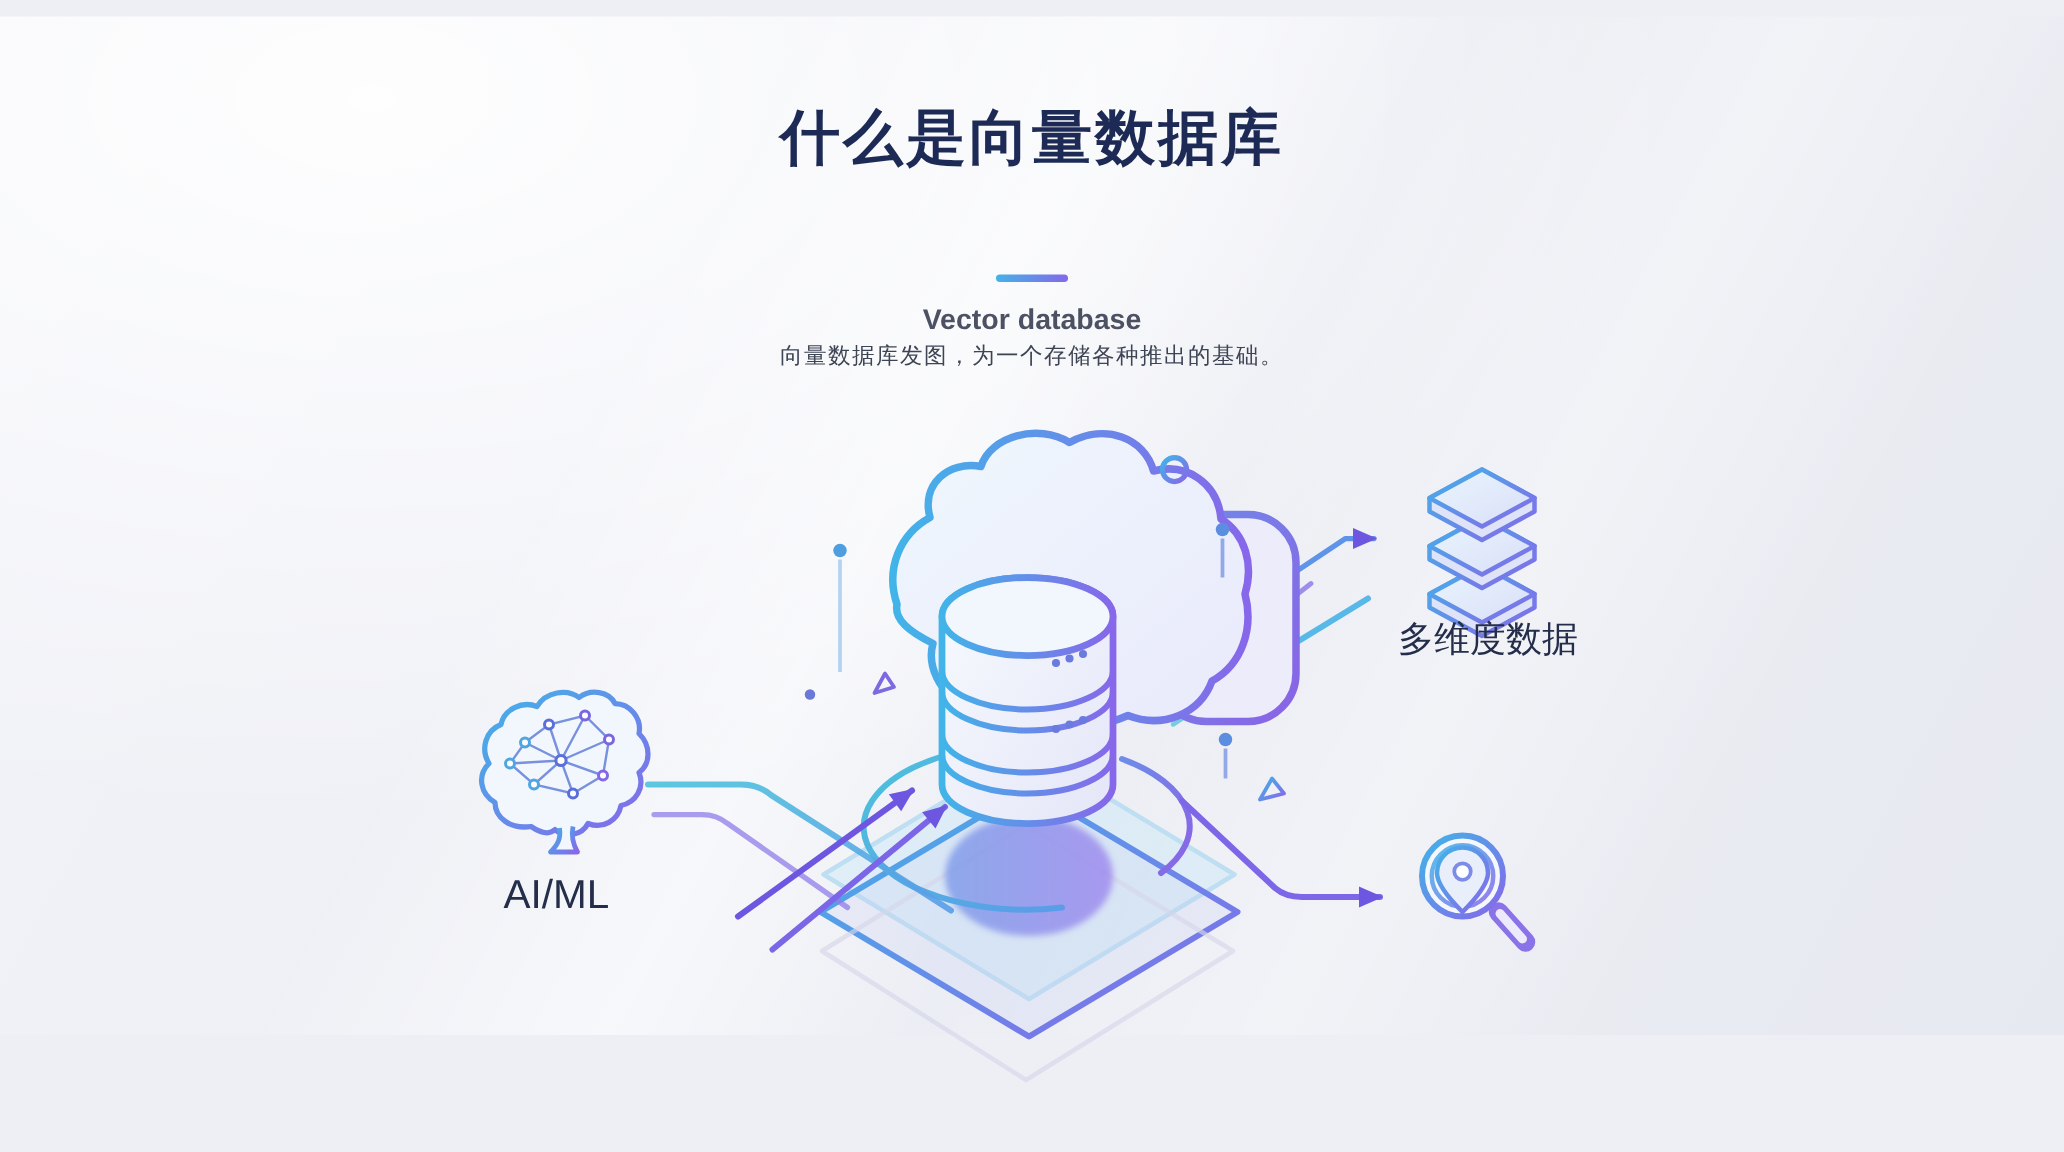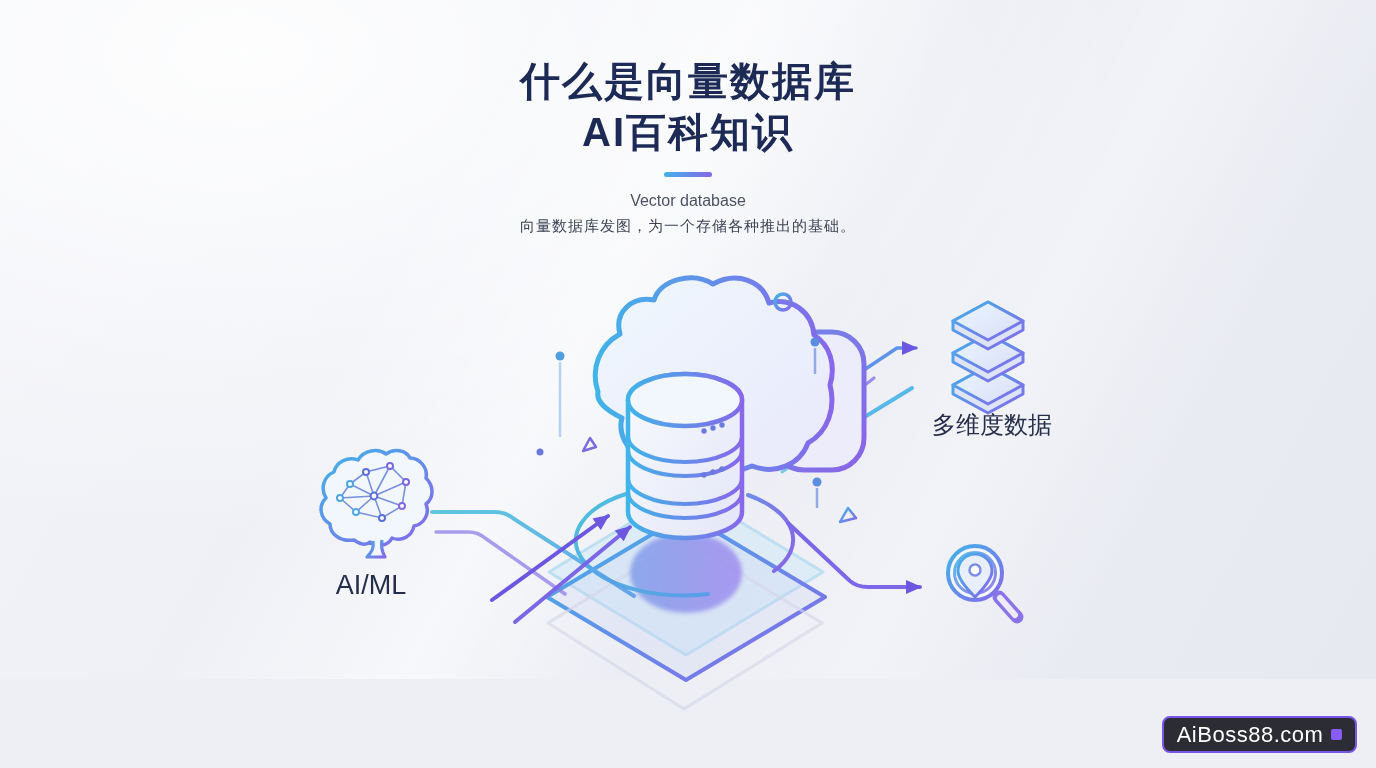--- a/index.html
+++ b/index.html
@@ -7,43 +7,44 @@
     width:1376px;height:768px;overflow:hidden;
     font-family:"Liberation Sans","DejaVu Sans",sans-serif;
     background:#edeff5;
   }
   #stage{
     position:relative;width:1376px;height:679px;
     background:
       linear-gradient(118deg, rgba(255,255,255,0) 30%, rgba(255,255,255,.55) 44%, rgba(255,255,255,0) 56%, rgba(255,255,255,.35) 70%, rgba(255,255,255,0) 82%),
       radial-gradient(ellipse at 18% 8%, rgba(255,255,255,.9), rgba(255,255,255,0) 55%),
       linear-gradient(118deg,#f2f3f8 0%,#edeff5 45%,#e7e9f0 100%);
+    margin-top: 11px;
   }
   .abs{position:absolute;}
   
   #title{
     left:0;top:56px;width:1376px;text-align:center;
     color:#1c2a55;font-weight:bold;font-size:40px;line-height:51px;letter-spacing:2px;
   }
   #divider{
     left:664px;top:172px;width:48px;height:5px;border-radius:3px;
     background:linear-gradient(90deg,#45b2e8,#8468ea);
   }
   #subtitle-en{
     left:0;top:192px;width:1376px;text-align:center;
-    color:#4c5263;font-size:16px;
+    color:#4c5263;font-size:19px;font-weight:bold;
   }
   #subtitle-zh{
     left:0;top:217px;width:1376px;text-align:center;
     color:#3d4453;font-size:15px;letter-spacing:1px;
   }
   
   .node-label{color:#242e4a;text-align:center;}
   #label-aiml{left:306px;top:570px;width:130px;font-size:27px;text-align:center;}
-  #label-multidim{left:912px;top:409px;width:160px;font-size:24px;}
+  #label-multidim{left:912px;top:399px;width:160px;font-size:24px;}
   #label-query{left:910px;top:649px;width:160px;font-size:24px;}
   
   #watermark{
     left:1162px;top:716px;width:195px;height:37px;box-sizing:border-box;
     background:#2b2c34;border:2px solid #7a55e8;border-radius:8px;
     display:flex;align-items:center;justify-content:center;gap:8px;
     color:#ffffff;font-size:22px;letter-spacing:.5px;
   }
   #watermark .sq{width:11px;height:11px;border-radius:2px;background:#8a5cf6;}
   svg{display:block;}
@@ -226,27 +227,22 @@
       <circle cx="975" cy="573" r="27" fill="#f4f8fd" stroke="url(#gradMainD)" stroke-width="4"></circle>
       <circle cx="975" cy="573" r="20.5" fill="none" stroke="url(#gradMainD)" stroke-width="3" opacity="0.85"></circle>
       <path d="M 975 554 C 984.4 554 992 561.6 992 571 C 992 579 983 589 975 597
                C 967 589 958 579 958 571 C 958 561.6 965.6 554 975 554 Z" fill="#e9eefb" stroke="url(#gradMainD)" stroke-width="3"></path>
       <circle cx="975" cy="570" r="5.5" fill="#ffffff" stroke="#7d8ce8" stroke-width="2.5"></circle>
     </g>
   </svg>
 
   <div id="title" class="abs">
     <div>什么是向量数据库</div>
-    <div>AI百科知识</div>
   </div>
   <div id="divider" class="abs"></div>
   <div id="subtitle-en" class="abs">Vector database</div>
   <div id="subtitle-zh" class="abs">向量数据库发图，为一个存储各种推出的基础。</div>
 
   <div id="label-aiml" class="abs node-label">AI/ML</div>
   <div id="label-multidim" class="abs node-label">多维度数据</div>
 
-  <div id="watermark" class="abs">
-    <span>AiBoss88.com</span>
-    <span class="sq"></span>
-  </div>
 
 </div>
 
 </body></html>

